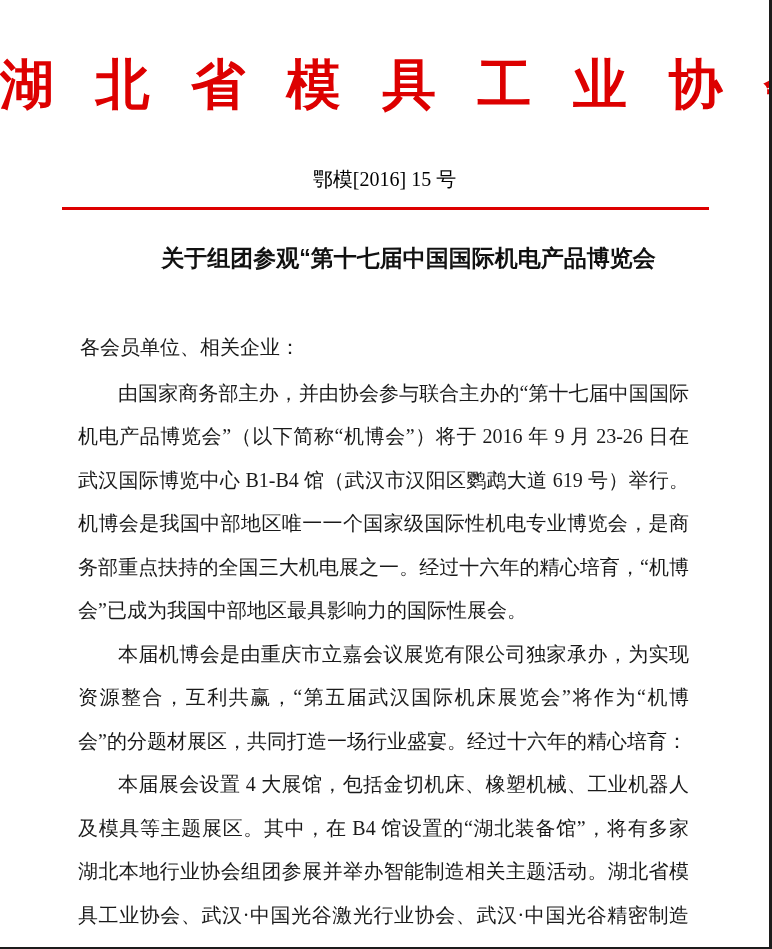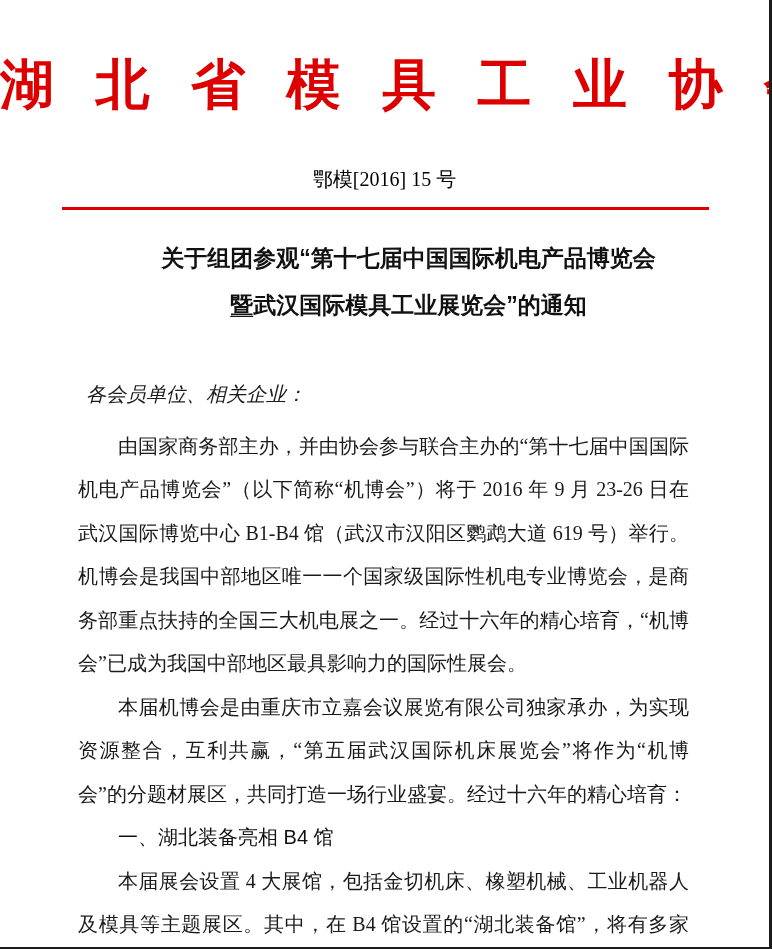--- a/index.html
+++ b/index.html
@@ -52,23 +52,22 @@
     text-decoration-thickness:1px;
   }
   .doc-body{
     margin:44px 80px 0 78px;
     font-size:20px;
     line-height:43.5px;
     text-align:justify;
     color:#1a1a1a;
   }
   .salutation{
-    margin:8px;
+    margin:2px;
     text-indent:0;
-    font-style:italic;
   }
   .doc-body p.para{
     margin:0;
     text-indent:2em;
   }
   .doc-body p.heading{
     margin:0;
     text-indent:2em;
     font-weight:bold;
     font-family:"Liberation Sans","DejaVu Sans",sans-serif;
@@ -82,26 +81,24 @@
 <div class="page">
 
   <div class="org-name">湖 北 省 模 具 工 业 协 会</div>
 
   <div class="doc-number">鄂模[2016] 15 号</div>
 
   <div class="red-rule"></div>
 
   <div class="doc-title">
     <div>关于组团参观“第十七届中国国际机电产品博览会</div>
-    <div><span class="u">暨</span><span>武汉国际模具工业展览会”的通知</span></div>
   </div>
 
   <div class="doc-body">
     <p class="salutation">各会员单位、相关企业：</p>
     <div id="paragraphs">
         <p class="para"><span>由国家商务部主办，并由协会参与联合主办的“第十七届中国国际机电产品博览会”（以下简称“机博会”）将于 2016 年 9 月 23-26 日在武汉国际博览中心 B1-B4 馆（武汉市汉阳区鹦鹉大道 619 号）举行。机博会是我国中部地区唯一一个国家级国际性机电专业博览会，是商务部重点扶持的全国三大机电展之一。经过十六年的精心培育，“机博会”已成为我国中部地区最具影响力的国际性展会。</span></p>
         <p class="para"><span>本届机博会是由重庆市立嘉会议展览有限公司独家承办，为实现资源整合，互利共赢，“</span><b>第五届武汉国际机床展览会</b><span>”将作为“机博会”的分题材展区，共同打造一场行业盛宴。经过十六年的精心培育：</span></p>
-        <p class="heading"><b>一、湖北装备亮相 B4 馆</b></p>
         <p class="para"><span>本届展会设置 4 大展馆，包括金切机床、橡塑机械、工业机器人及模具等主题展区。其中，在 B4 馆设置的“湖北装备馆”，将有多家湖北本地行业协会组团参展并举办智能制造相关主题活动。湖北省模具工业协会、武汉·中国光谷激光行业协会、武汉·中国光谷精密制造行业协会、襄阳市装备制造行业联合会等行业协会将盛装亮相 B4 馆，涵盖激光加工设备、模具、精密制造、钣金等行业，将集中展示相关行业的新品、精品，促进传统制造业的转型升级，实现跨越式的发展。</span></p>
       </div>
   </div>
 
 </div>
 
 </body></html>

